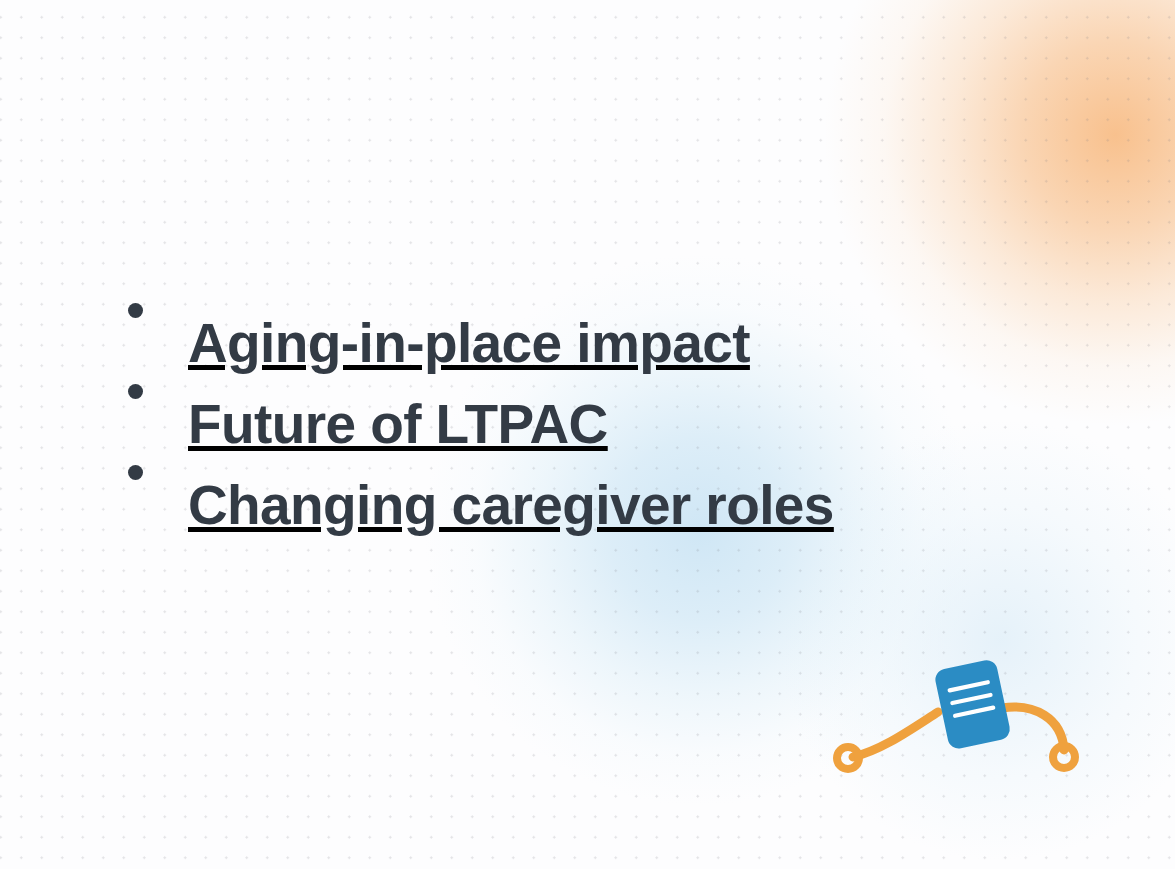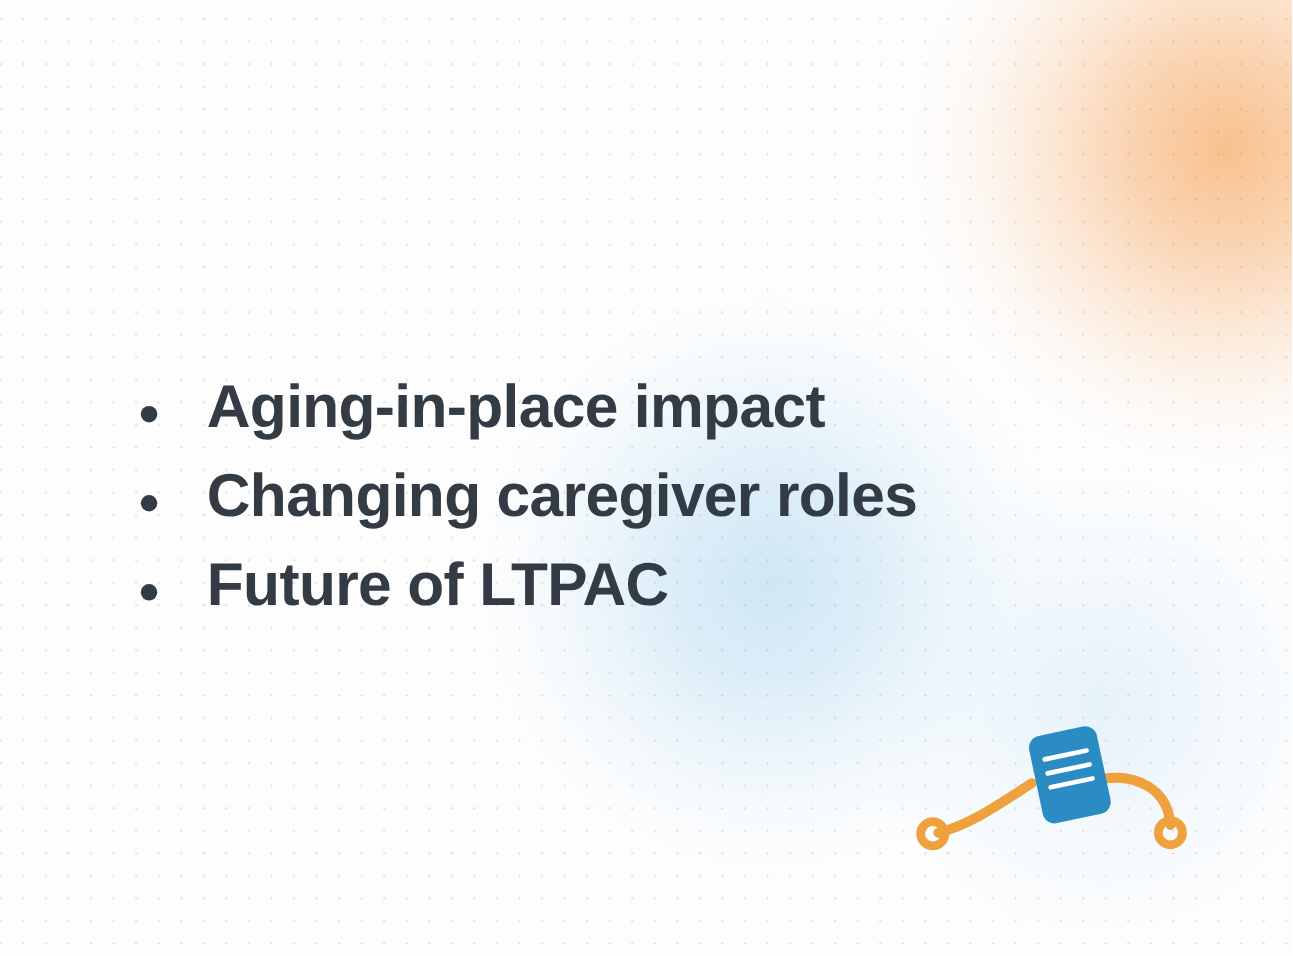--- a/index.html
+++ b/index.html
@@ -69,22 +69,23 @@
   .bullets {
     position: absolute;
     left: 128px;
     top: 316px;
     margin: 0;
     padding: 0;
     list-style: none;
   }
   .bullet-row {
     display: flex;
-    align-items: flex-end;
+    align-items: flex-start;
     height: 81px;
+    text-decoration: underline;
   }
   .bullet-dot {
     flex: 0 0 auto;
     width: 15px;
     height: 15px;
     border-radius: 50%;
     background: #333b45;
     margin-right: 45px;
     position: relative;
     top: -13px;
@@ -119,25 +120,25 @@
   <div class="bg-layer blob-blue-2"></div>
   <div class="bg-layer dot-grid"></div>
 
   <ul class="bullets">
     <li class="bullet-row">
       <span class="bullet-dot"></span>
       <span class="bullet-text">Aging-in-place impact</span>
     </li>
     <li class="bullet-row">
       <span class="bullet-dot"></span>
-      <span class="bullet-text">Changing caregiver roles</span>
+      <span class="bullet-text">Future of LTPAC</span>
     </li>
     <li class="bullet-row">
       <span class="bullet-dot"></span>
-      <span class="bullet-text">Future of LTPAC</span>
+      <span class="bullet-text">Changing caregiver roles</span>
     </li>
   </ul>
 
   <div class="illustration">
     <svg width="290" height="150" viewBox="0 0 290 150" xmlns="http://www.w3.org/2000/svg">
 
       <g>
 
         <path d="M 41 111 C 70 104, 98 84, 126 66" fill="none" stroke="#efa13e" stroke-width="9" stroke-linecap="round"></path>
 

